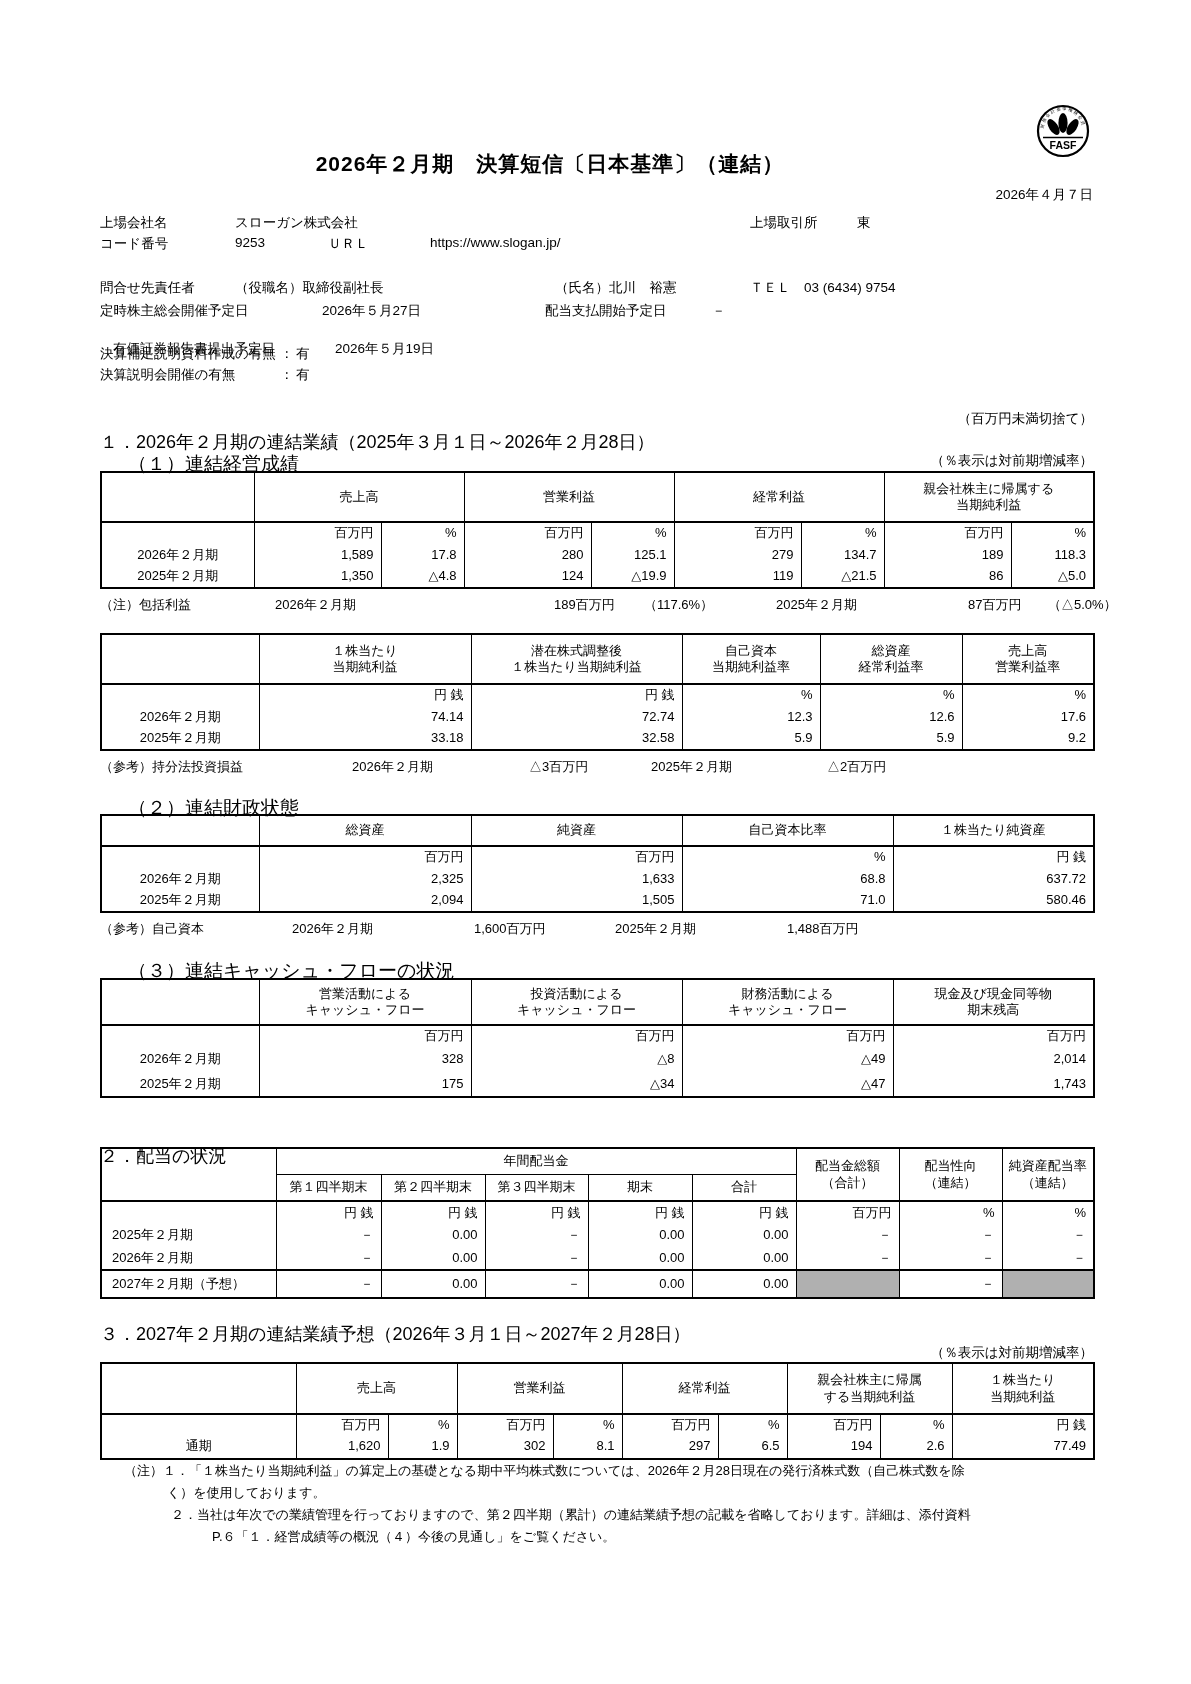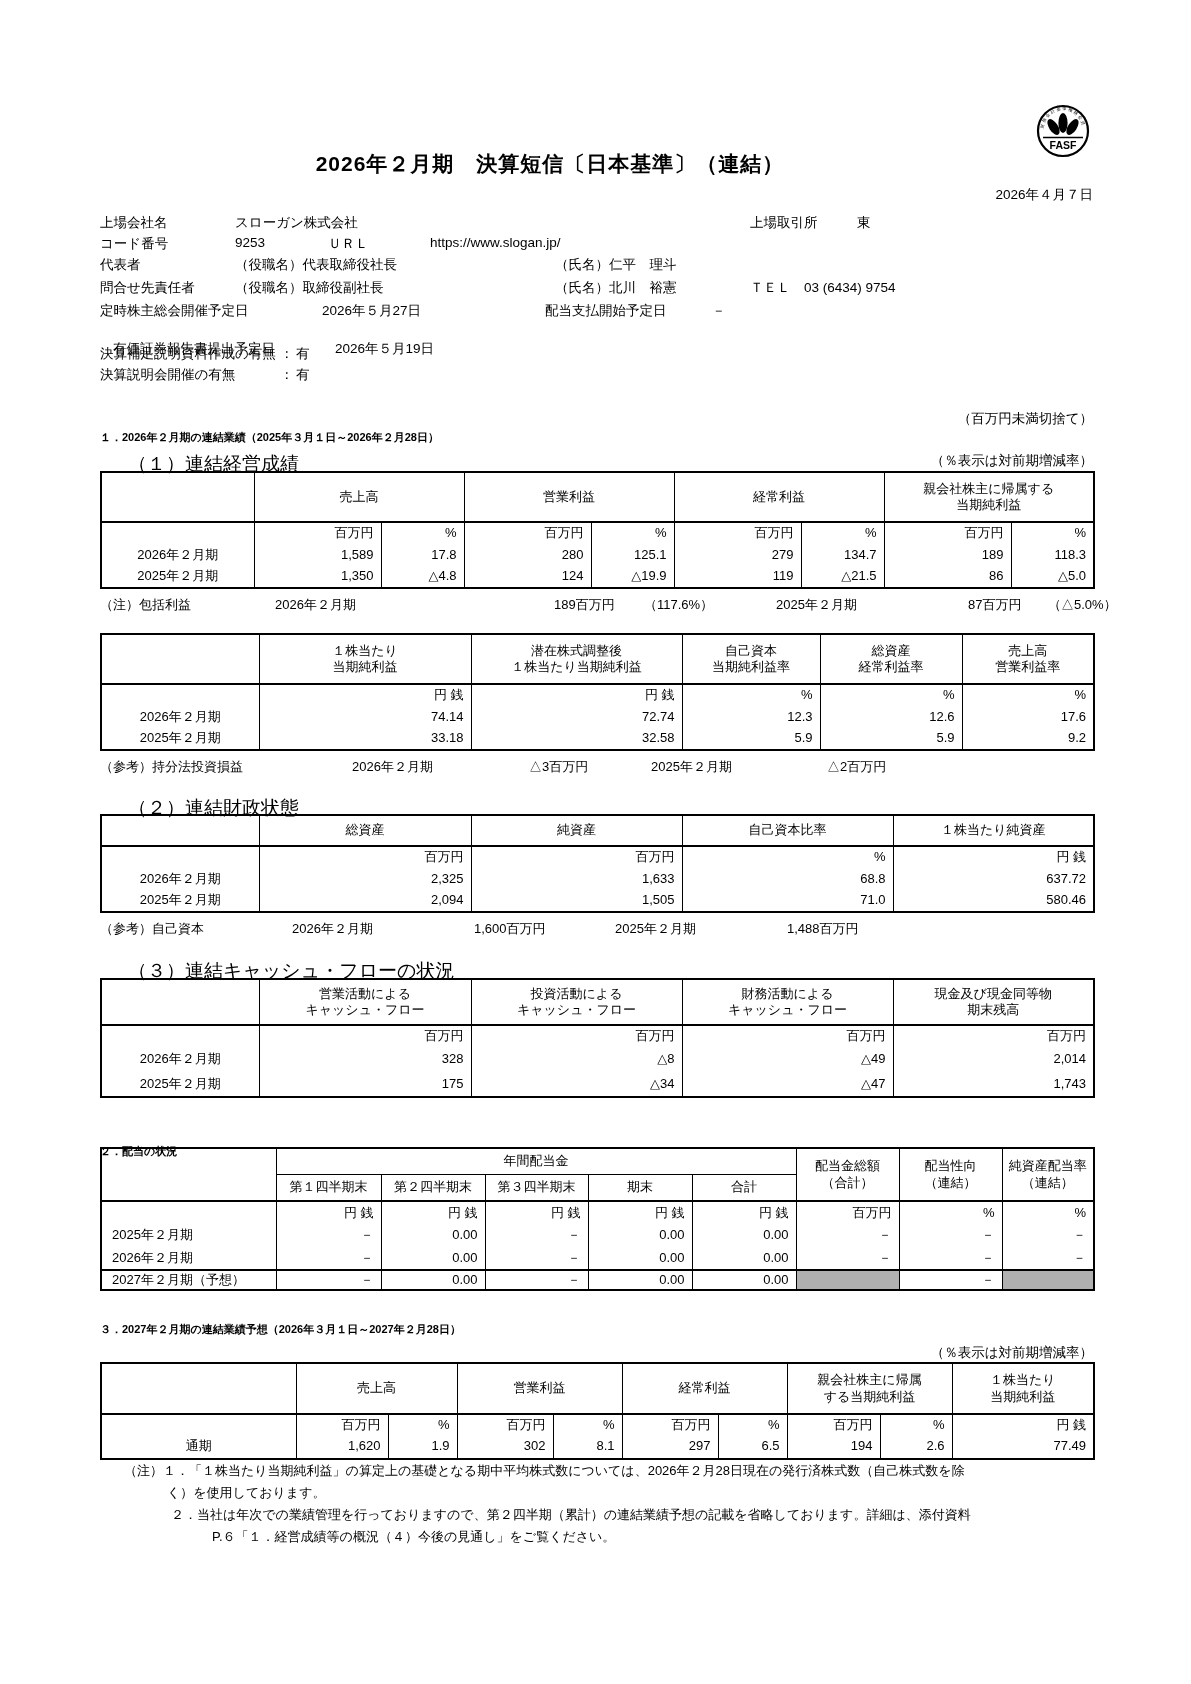--- a/index.html
+++ b/index.html
@@ -3,21 +3,21 @@
 <meta charset="utf-8">
 <style>
   html,body{margin:0;padding:0;background:#888;}
   .page{position:relative;width:1191px;height:1684px;background:#ffffff;margin:0 auto;
         font-family:"Liberation Sans",sans-serif;color:#000;overflow:hidden;}
   .abs{position:absolute;}
   .line{position:absolute;left:100px;width:1000px;height:20px;font-size:13.5px;white-space:nowrap;}
   .line span{position:absolute;top:0;white-space:nowrap;}
   .title{left:0;width:1100px;text-align:center;font-size:21px;font-weight:bold;letter-spacing:1px;}
   .r{right:98px;text-align:right;font-size:13.5px;}
-  .h{left:100px;font-size:11px;font-weight:bold;white-space:nowrap;}
+  .h{left:100px;font-size:18px;font-weight:normal;white-space:nowrap;}
   .h2{left:128px;font-size:19px;font-weight:normal;white-space:nowrap;}
   .note-line{position:absolute;left:100px;width:1000px;height:20px;font-size:13px;}
   .note-line span{position:absolute;top:0;white-space:nowrap;}
   table{border-collapse:collapse;table-layout:fixed;width:993px;border:2px solid #000;}
   th,td{border:1px solid #000;font-size:13px;font-weight:normal;padding:0 7px;overflow:hidden;
         vertical-align:middle;line-height:1.25;}
   thead{border-bottom:2px solid #000;}
   thead th{text-align:center;white-space:pre-line;padding:0 2px;}
   tbody td{border-top:none;border-bottom:none;}
   td.lbl{text-align:center;white-space:nowrap;}
@@ -56,25 +56,20 @@
     <span style="left:135px">スローガン株式会社</span>
     <span style="left:650px">上場取引所</span>
     <span style="left:757px">東</span>
   </div>
   <div class="line" style="top:235px;text-align:center;">
     <span style="left:0">コード番号</span>
     <span style="left:135px">9253</span>
     <span style="left:228px">ＵＲＬ</span>
     <span style="left:330px">https://www.slogan.jp/</span>
   </div>
-  <div class="line" style="top:256px;">
-    <span style="left:0">代表者</span>
-    <span style="left:135px">（役職名）代表取締役社長</span>
-    <span style="left:455px">（氏名）仁平　理斗</span>
-  </div>
   <div class="line" style="top:279px;">
     <span style="left:0">問合せ先責任者</span>
     <span style="left:135px">（役職名）取締役副社長</span>
     <span style="left:455px">（氏名）北川　裕憲</span>
     <span style="left:650px">ＴＥＬ　03 (6434) 9754</span>
   </div>
   <div class="line" style="top:302px;">
     <span style="left:0">定時株主総会開催予定日</span>
     <span style="left:222px">2026年５月27日</span>
     <span style="left:445px">配当支払開始予定日</span>
@@ -389,21 +384,21 @@
         <td class="lbl-left">2026年２月期</td>
         <td class="num">－</td>
         <td class="num">0.00</td>
         <td class="num">－</td>
         <td class="num">0.00</td>
         <td class="num">0.00</td>
         <td class="num">－</td>
         <td class="num">－</td>
         <td class="num">－</td>
       </tr>
-      <tr style="height:20px" class="frow">
+      <tr style="height:28px" class="frow">
         <td class="lbl-left">2027年２月期（予想）</td>
         <td class="num">－</td>
         <td class="num">0.00</td>
         <td class="num">－</td>
         <td class="num">0.00</td>
         <td class="num">0.00</td>
         <td class="num gray"></td>
         <td class="num">－</td>
         <td class="num gray"></td>
       </tr>

